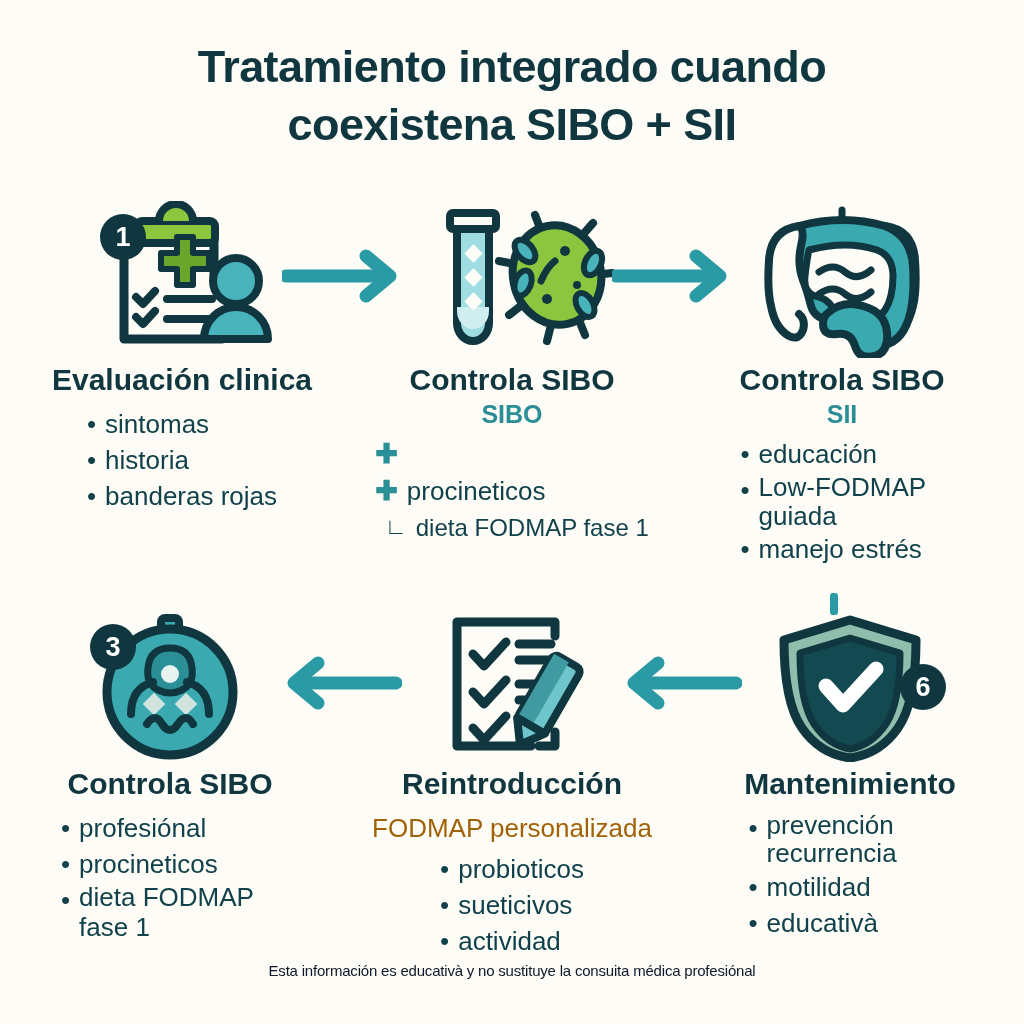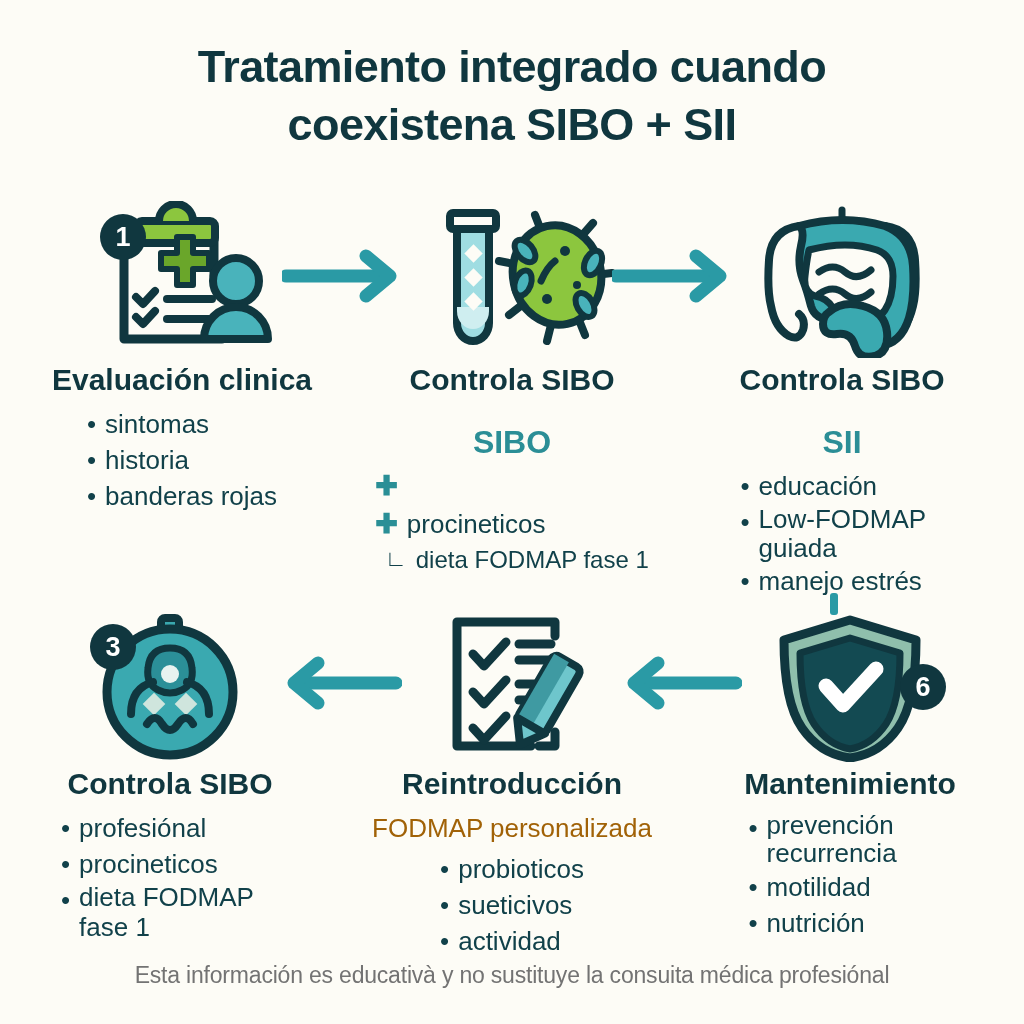--- a/index.html
+++ b/index.html
@@ -49,24 +49,24 @@
   }
   .col-title {
     color: #10373f;
     font-size: 30px;
     font-weight: bold;
     line-height: 1.22;
     margin-top: 4px;
   }
   .col-subtitle {
     color: #2b8e96;
-    font-size: 32px;
+    font-size: 25px;
     font-weight: bold;
     line-height: 1.2;
-    margin-top: 24px;
+    margin-top: 0;
   }
   .col-subtitle-dark {
     color: #a16207;
     font-size: 26px;
     font-weight: normal;
     line-height: 1.2;
     margin-top: 10px;
     white-space: nowrap;
   }
 
@@ -130,22 +130,22 @@
     background: #2a9aa5;
     border-radius: 3px;
   }
 
   
   .footer {
     position: absolute;
     left: 0; top: 962px;
     width: 1024px;
     text-align: center;
-    color: #737373;
-    font-size: 23px;
+    color: #0f172a;
+    font-size: 15px;
     letter-spacing: -0.2px;
   }
 </style>
 </head>
 <body>
 
 <div id="canvas">
 
   <h1 class="title">Tratamiento integrado cuando coexistena SIBO + SII</h1>
 
@@ -395,20 +395,20 @@
       <li>
           <span class="bmark dot">•</span>
           <span class="btext" style="max-width:185px; line-height:1.1;">prevención recurrencia</span>
         </li>
       <li>
           <span class="bmark dot">•</span>
           <span class="btext">motilidad</span>
         </li>
       <li>
           <span class="bmark dot">•</span>
-          <span class="btext">nutrición</span>
+          <span class="btext">educativà</span>
         </li>
     </ul>
   </div>
 
   <div class="footer">Esta información es educativà y no sustituye la consuita médica profesiónal</div>
 
 </div>
 
 </body></html>

